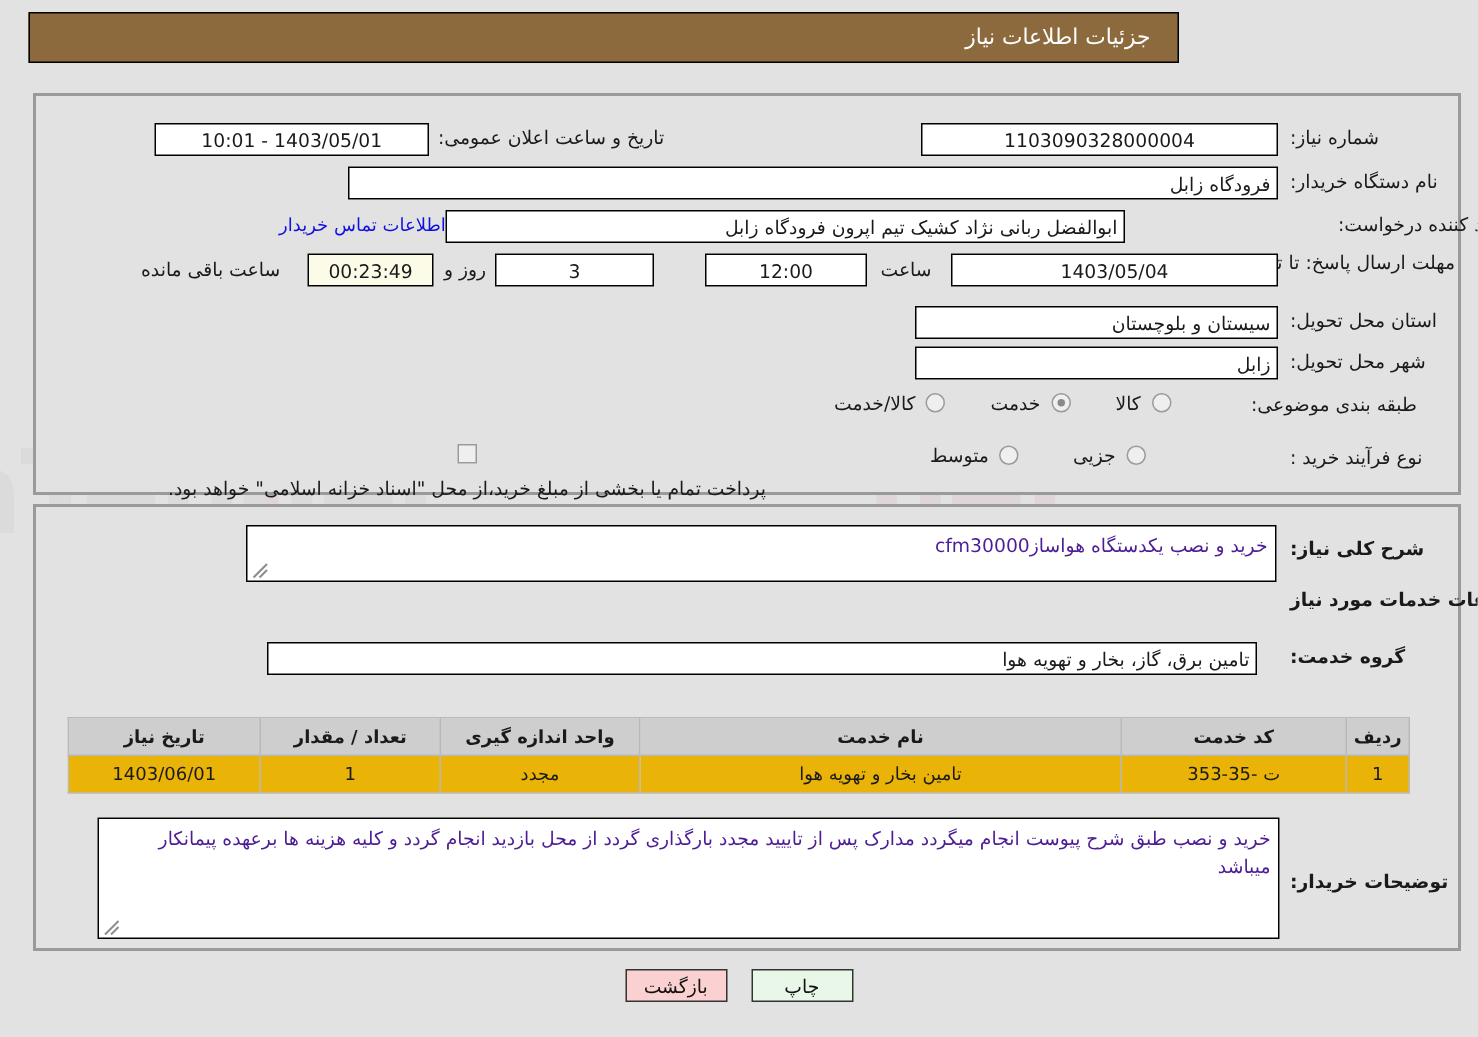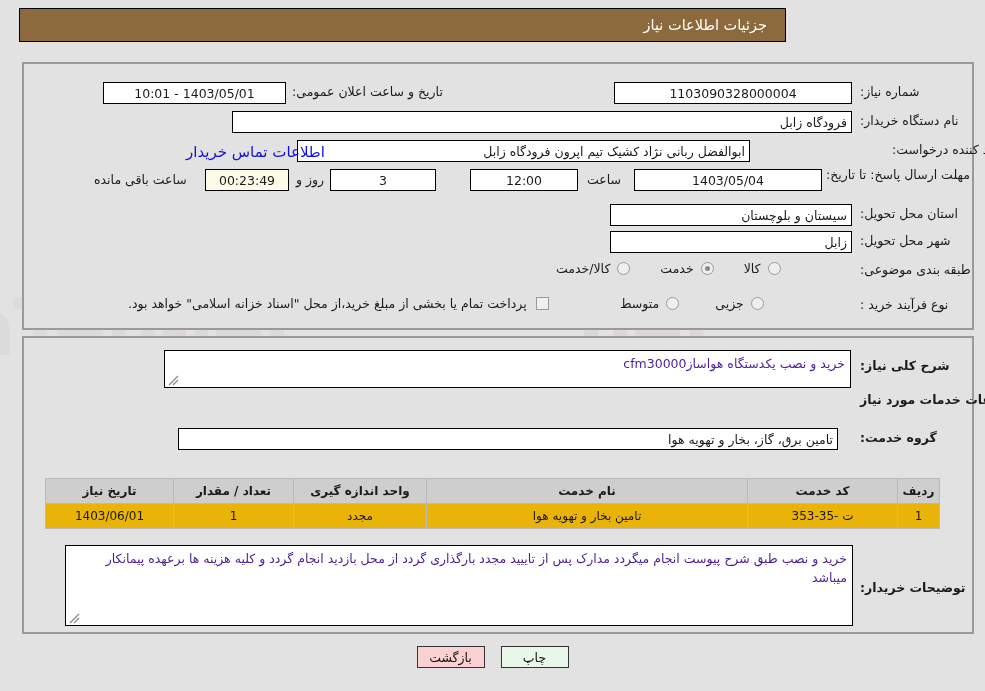--- a/index.html
+++ b/index.html
@@ -96,21 +96,21 @@
   .chk {
     width: 13px; height: 13px;
     border: 1px solid #9a9a9a;
     background: #efefef;
     display: inline-block;
     flex: 0 0 auto;
   }
 
   .link {
     color: #1111dd;
-    font-size: 15px;
+    font-size: 12px;
     text-decoration: none;
     white-space: nowrap;
     cursor: pointer;
   }
 
   
   .ta {
     background: #fff;
     border: 1px solid #000;
     position: relative;
@@ -215,39 +215,39 @@
 
 <div class="row" style="left:860px; top:142px;margin-left:32px;">
   <span class="lbl">ایجاد کننده درخواست:</span>
 </div>
 <div class="fld rt" style="position:absolute; left:297px; top:140px; width:453px;">ابوالفضل  ربانی نژاد کشیک تیم اپرون فرودگاه زابل</div>
 <a class="link" style="position:absolute; left:186px; top:143px;">اطلاعات تماس خریدار</a>
 
 <div class="row" style="left:858px; top:166px; width:112px; display:block; text-align:left;">
   <span class="lbl" style="display:block; line-height:1.45;">مهلت ارسال پاسخ: تا تاریخ:</span>
 </div>
-<div class="fld" style="position:absolute; left:634px; top:169px; width:188px;">1403/05/04</div>
+<div class="fld" style="position:absolute; left:634px; top:169px; width:218px;">1403/05/04</div>
 <span class="lbl" style="position:absolute; left:587px; top:172px;">ساعت</span>
 <div class="fld" style="position:absolute; left:470px; top:169px; width:108px;">12:00</div>
 <div class="fld" style="position:absolute; left:330px; top:169px; width:106px;">3</div>
 <span class="lbl" style="position:absolute; left:296px; top:172px;">روز و</span>
 <div class="fld cream" style="position:absolute; left:205px; top:169px; width:84px;">00:23:49</div>
 <span class="lbl" style="position:absolute; left:94px; top:172px;">ساعت باقی مانده</span>
 
 <div class="row" style="left:860px; top:206px;">
   <span class="lbl">استان محل تحویل:</span>
 </div>
 <div class="fld rt" style="position:absolute; left:610px; top:204px; width:242px;">سیستان و بلوچستان</div>
 
 <div class="row" style="left:860px; top:233px;">
   <span class="lbl">شهر محل تحویل:</span>
 </div>
 <div class="fld rt" style="position:absolute; left:610px; top:231px; width:242px;">زابل</div>
 
-<div class="row" style="left:860px; top:262px;">
+<div class="row" style="left:834px; top:262px;">
   <span class="lbl">طبقه بندی موضوعی:</span>
 </div>
 <div class="row" style="left:556px; top:261px; gap:7px;">
   <span class="radio" id="cat-r0"></span>
   <span class="lbl">کالا</span>
   <span style="width:16px;"></span>
   <span class="radio on" id="cat-r1"></span>
   <span class="lbl">خدمت</span>
   <span style="width:16px;"></span>
   <span class="radio" id="cat-r2"></span>
@@ -258,21 +258,21 @@
   <span class="lbl">نوع فرآیند خرید :</span>
 </div>
 <div class="row" style="left:620px; top:296px; gap:7px;">
   <span class="radio"></span>
   <span class="lbl">جزیی</span>
   <span style="width:22px;"></span>
   <span class="radio"></span>
   <span class="lbl">متوسط</span>
 </div>
 
-<div class="row" style="left:128px; top:296px; gap:9px;">
+<div class="row" style="left:112px; top:296px; gap:9px;flex-direction:column;">
   <span class="chk"></span>
   <span class="lbl">پرداخت تمام یا بخشی از مبلغ خرید،از محل "اسناد خزانه اسلامی" خواهد بود.</span>
 </div>
 
 <div class="panel" id="panel-mid"></div>
 
 <div class="row" style="left:860px; top:358px;">
   <span class="lbl lbl-b">شرح کلی نیاز:</span>
 </div>
 <div class="ta" style="position:absolute; left:164px; top:350px; width:687px; height:38px;">

